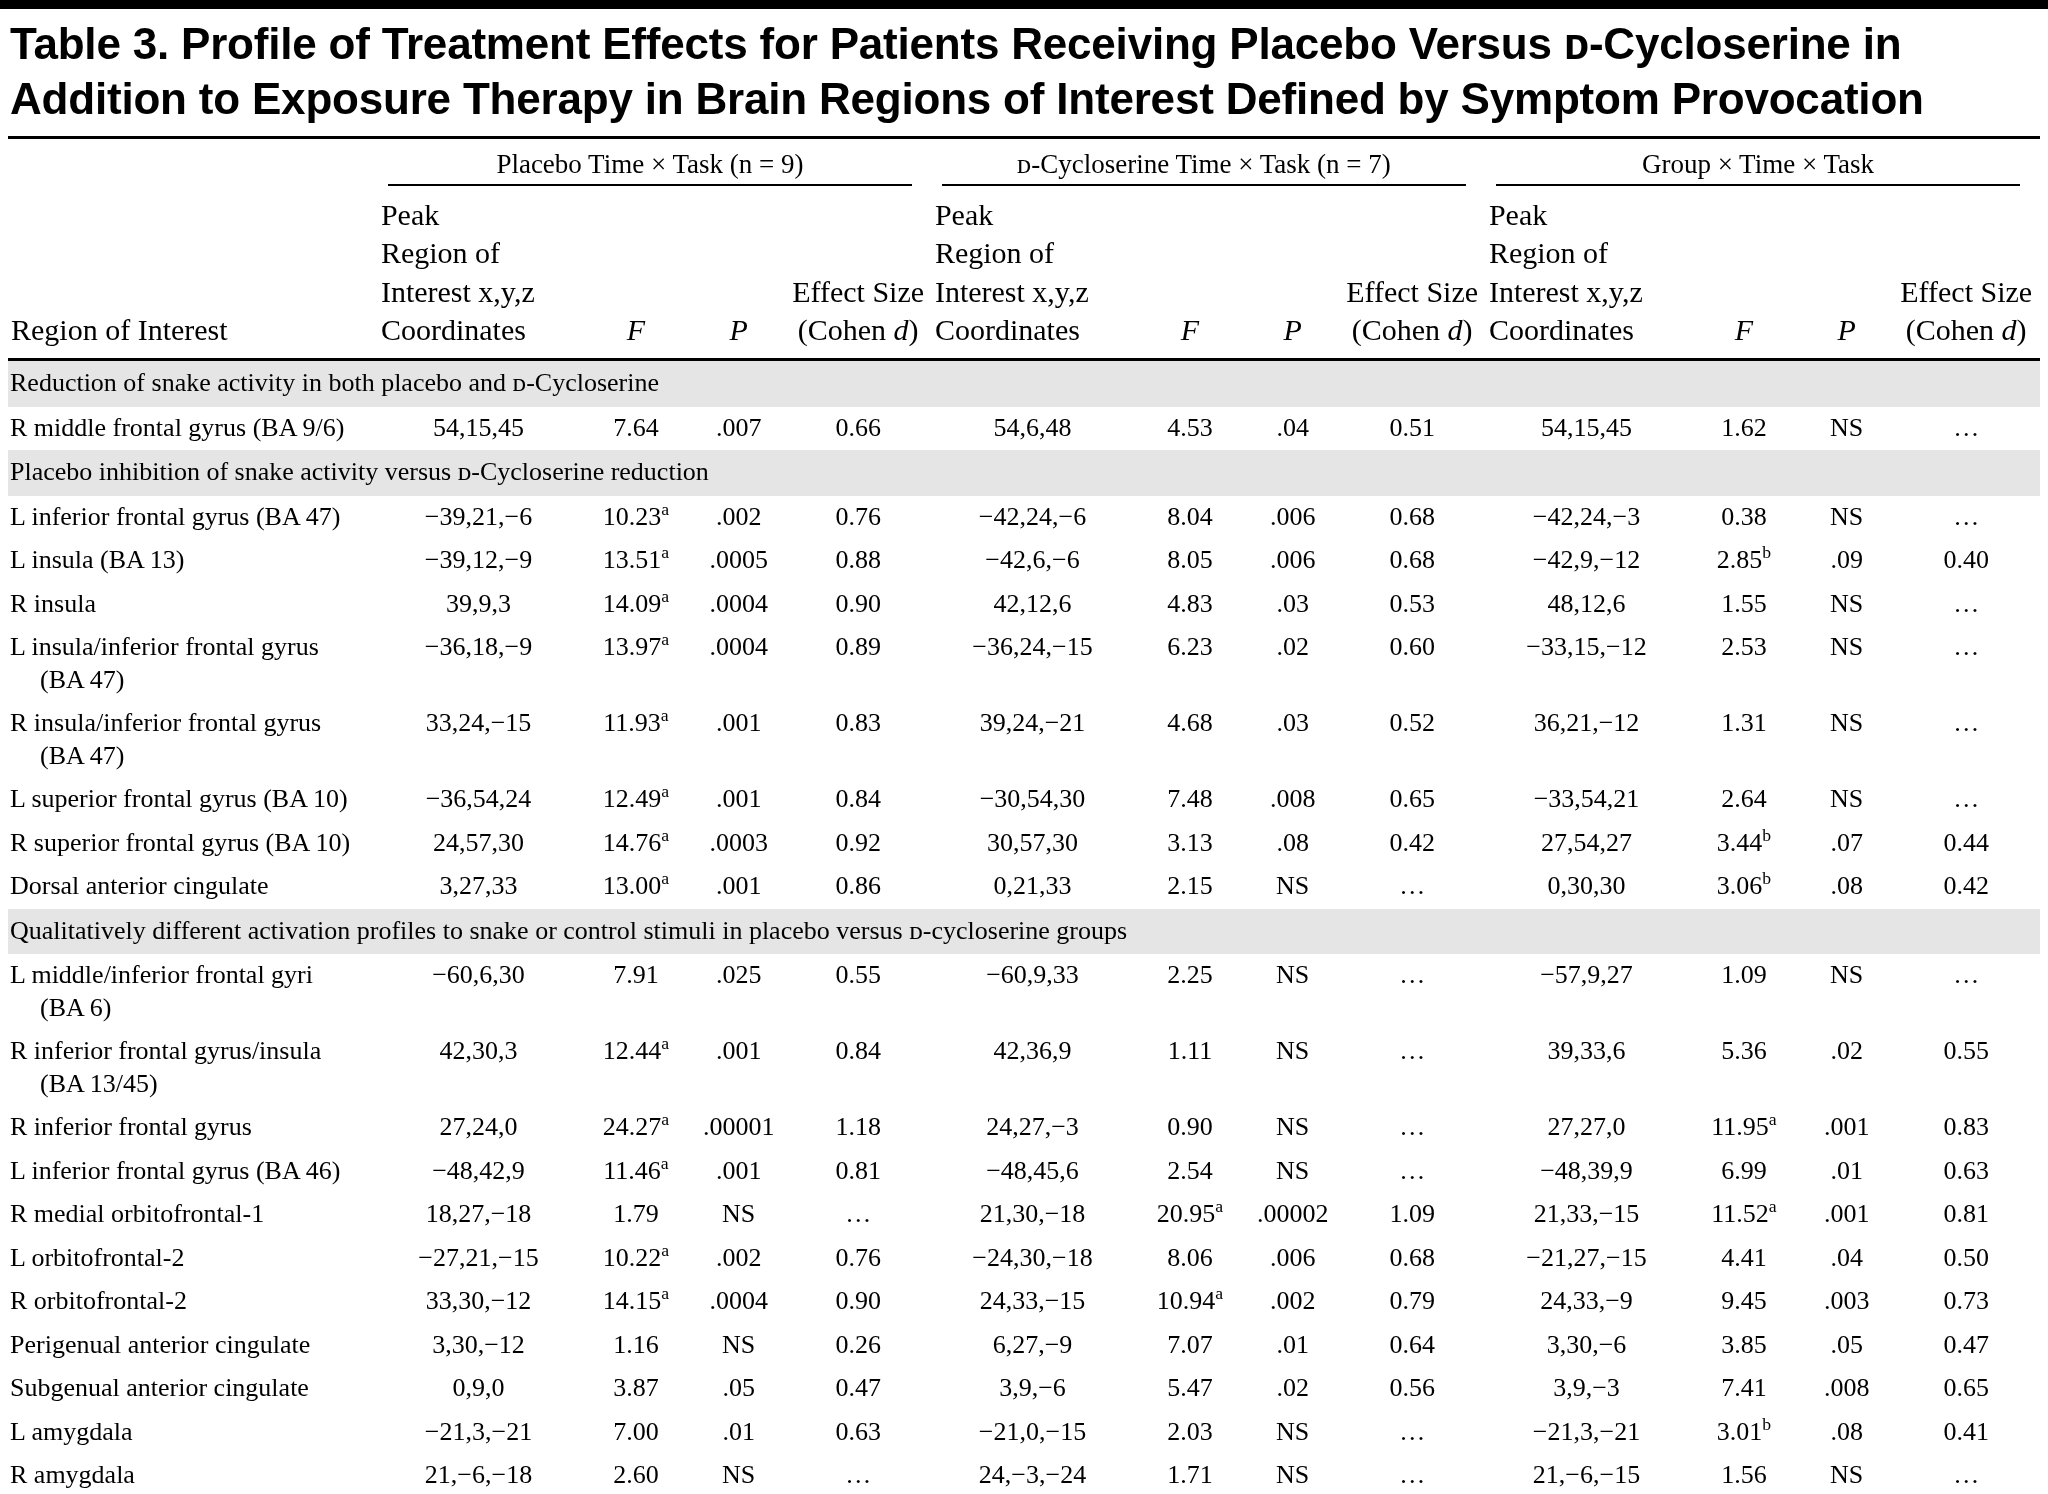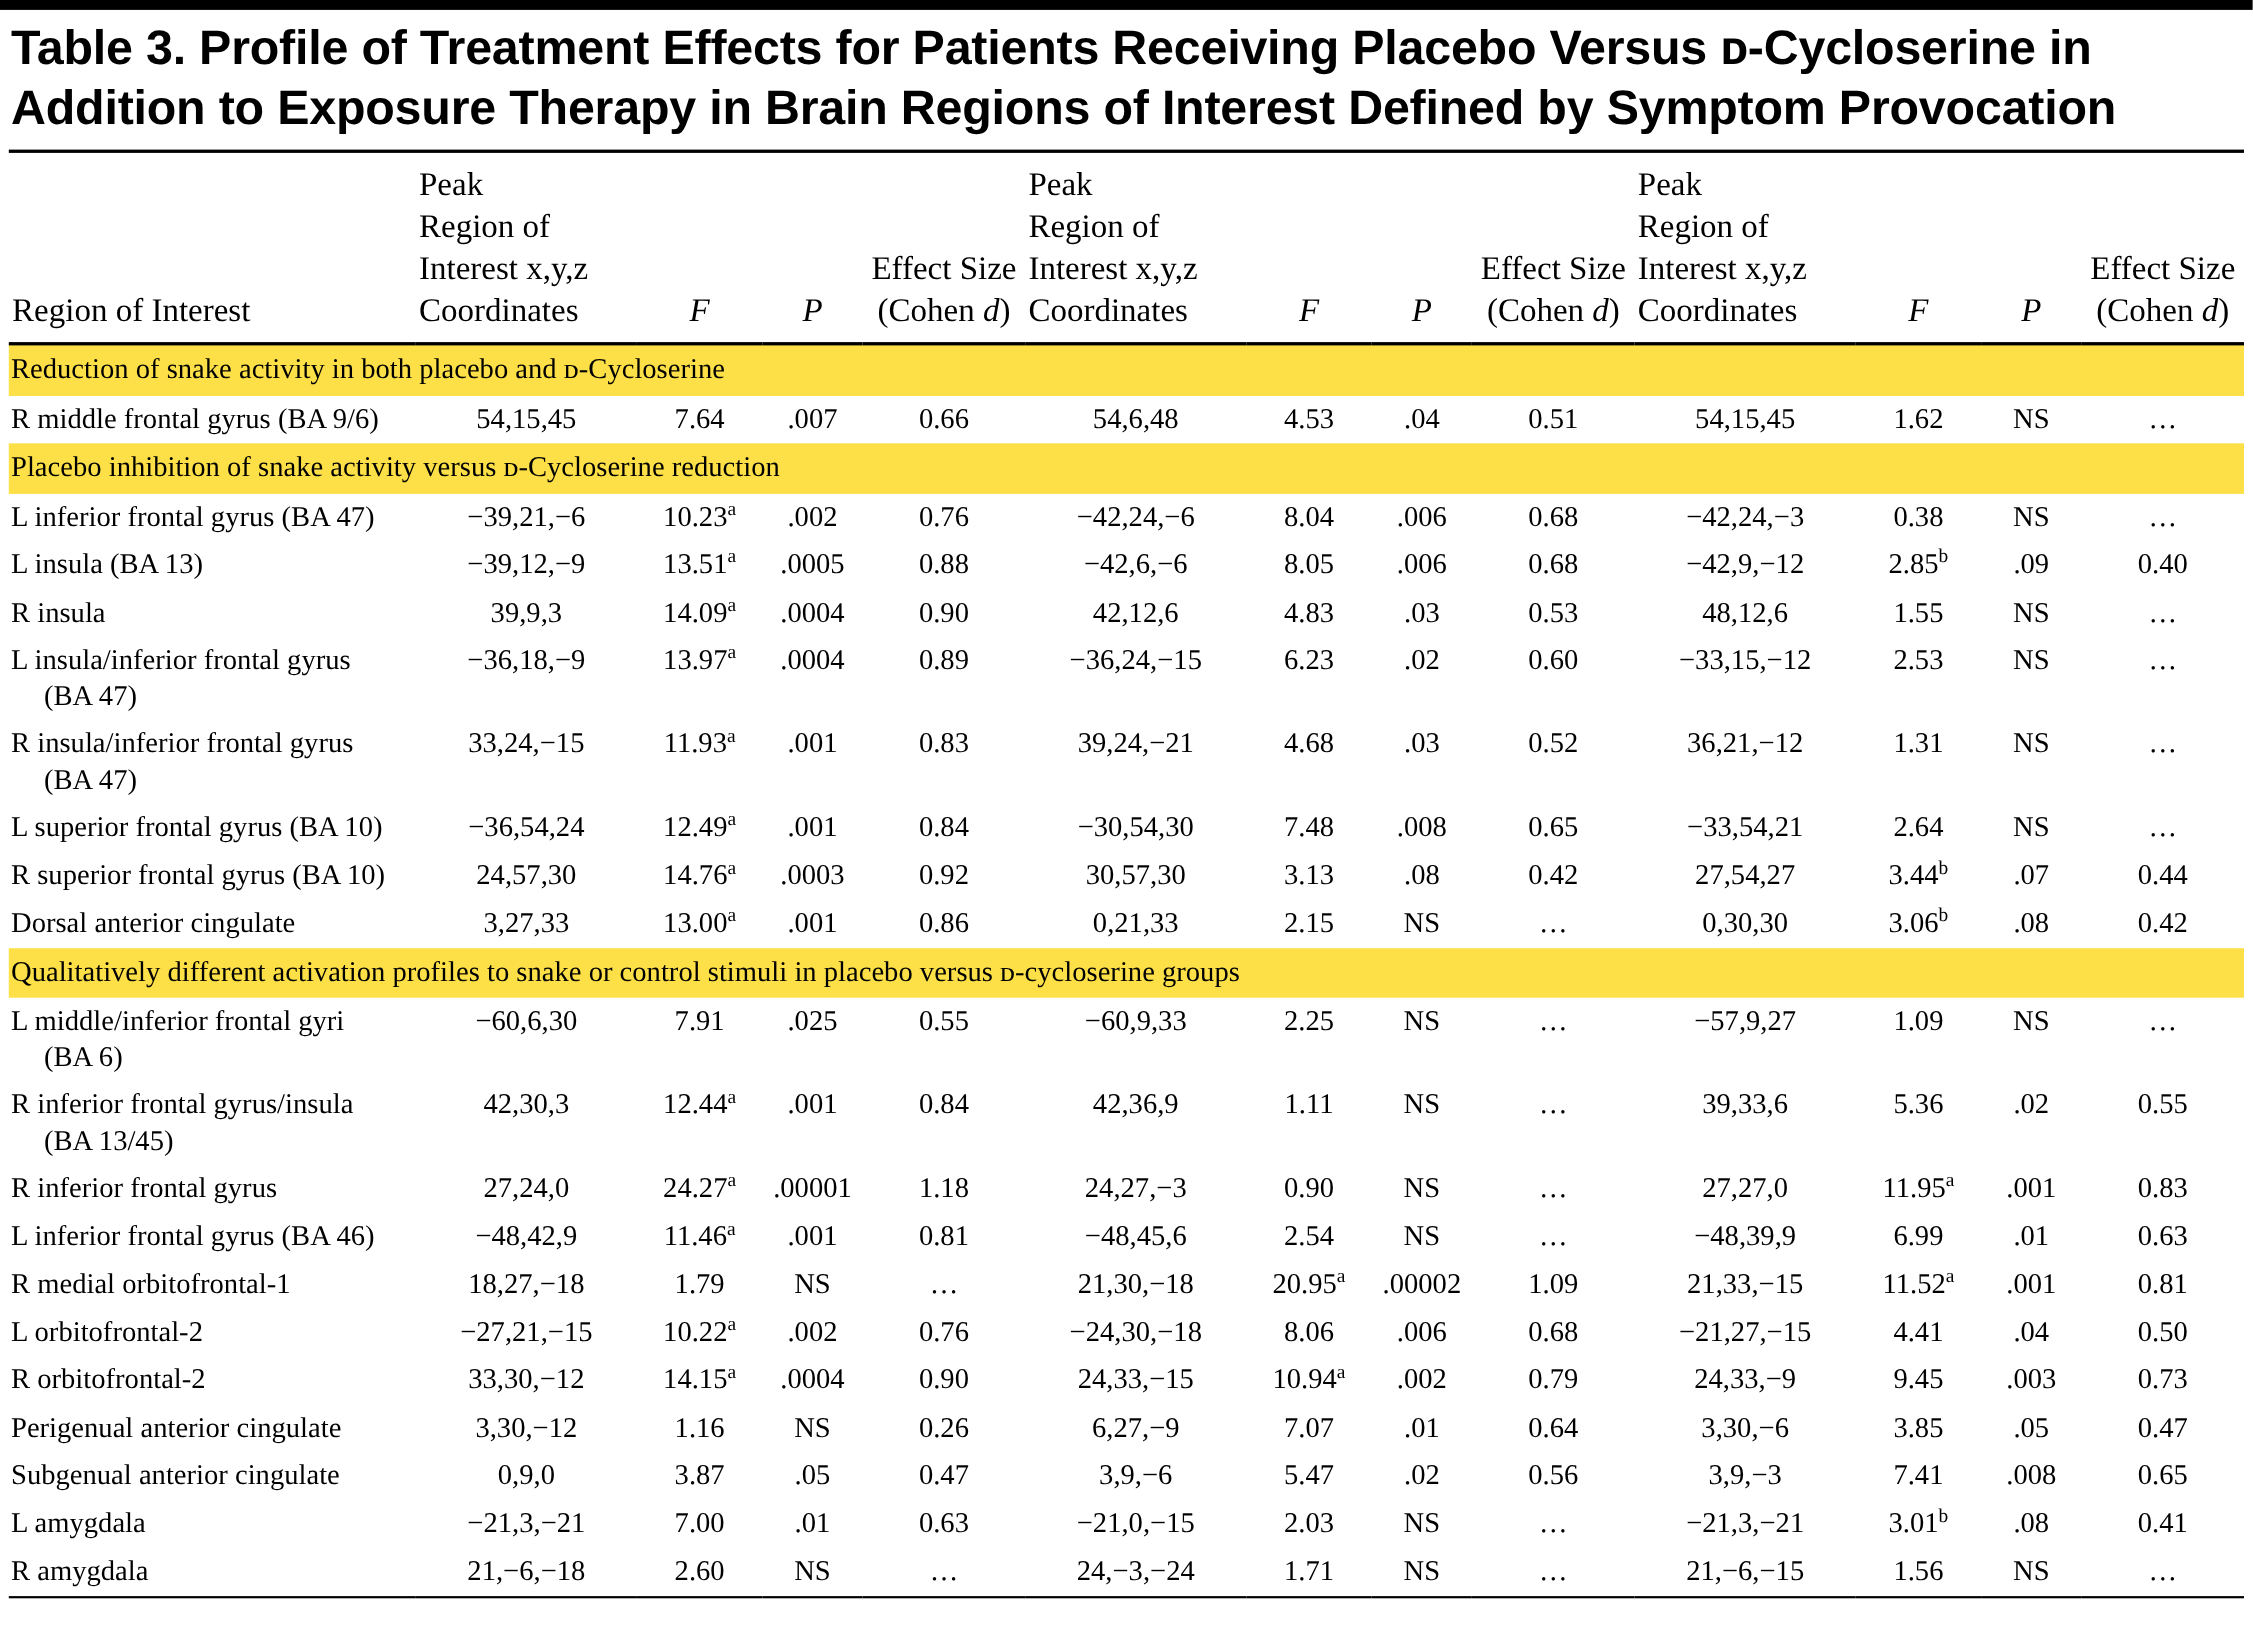--- a/index.html
+++ b/index.html
@@ -41,21 +41,21 @@
   .fp-head { text-align: center; }
   .es-head { text-align: center; }
   .ital { font-style: italic; }
   tbody td {
     padding: 5px 3px 6px 3px; vertical-align: top;
     line-height: 1.25; text-align: center;
   }
   td.region { text-align: left; padding-left: 2px; }
   td.region .cont { padding-left: 30px; }
   .section-row td {
-    background: #fde047; text-align: left; padding: 6px 2px 7px 2px;
+    background: #e5e5e5; text-align: left; padding: 6px 2px 7px 2px;
   }
   sup { font-size: 68%; vertical-align: super; line-height: 0; }
   .footnotes { padding: 9px 2px 4px 2px; font-size: 26px; line-height: 1.32; }
 </style>
 </head>
 <body>
 
 <div class="top-bar"></div>
 
 <div class="page">
@@ -73,20 +73,32 @@
       <col class="c-coords">
         <col class="c-f">
         <col class="c-p">
         <col class="c-es">
       <col class="c-coords">
         <col class="c-f">
         <col class="c-p">
         <col class="c-es">
     </colgroup>
     <thead>
+      <tr class="spanner-row">
+        <th></th>
+        <th colspan="4">
+          <div class="spanner">Placebo Time × Task (n = 9)</div>
+        </th>
+        <th colspan="4">
+          <div class="spanner">ᴅ-Cycloserine Time × Task (n = 7)</div>
+        </th>
+        <th colspan="4">
+          <div class="spanner">Group × Time × Task</div>
+        </th>
+      </tr>
       <tr class="subheader-row" id="subheader-row">
         <th class="region-head">Region of Interest</th>
 
       <th class="coords-head">
             <div>Peak</div>
             <div>Region of</div>
             <div>Interest x,y,z</div>
             <div>Coordinates</div>
           </th>
           <th class="fp-head ital">F</th>

